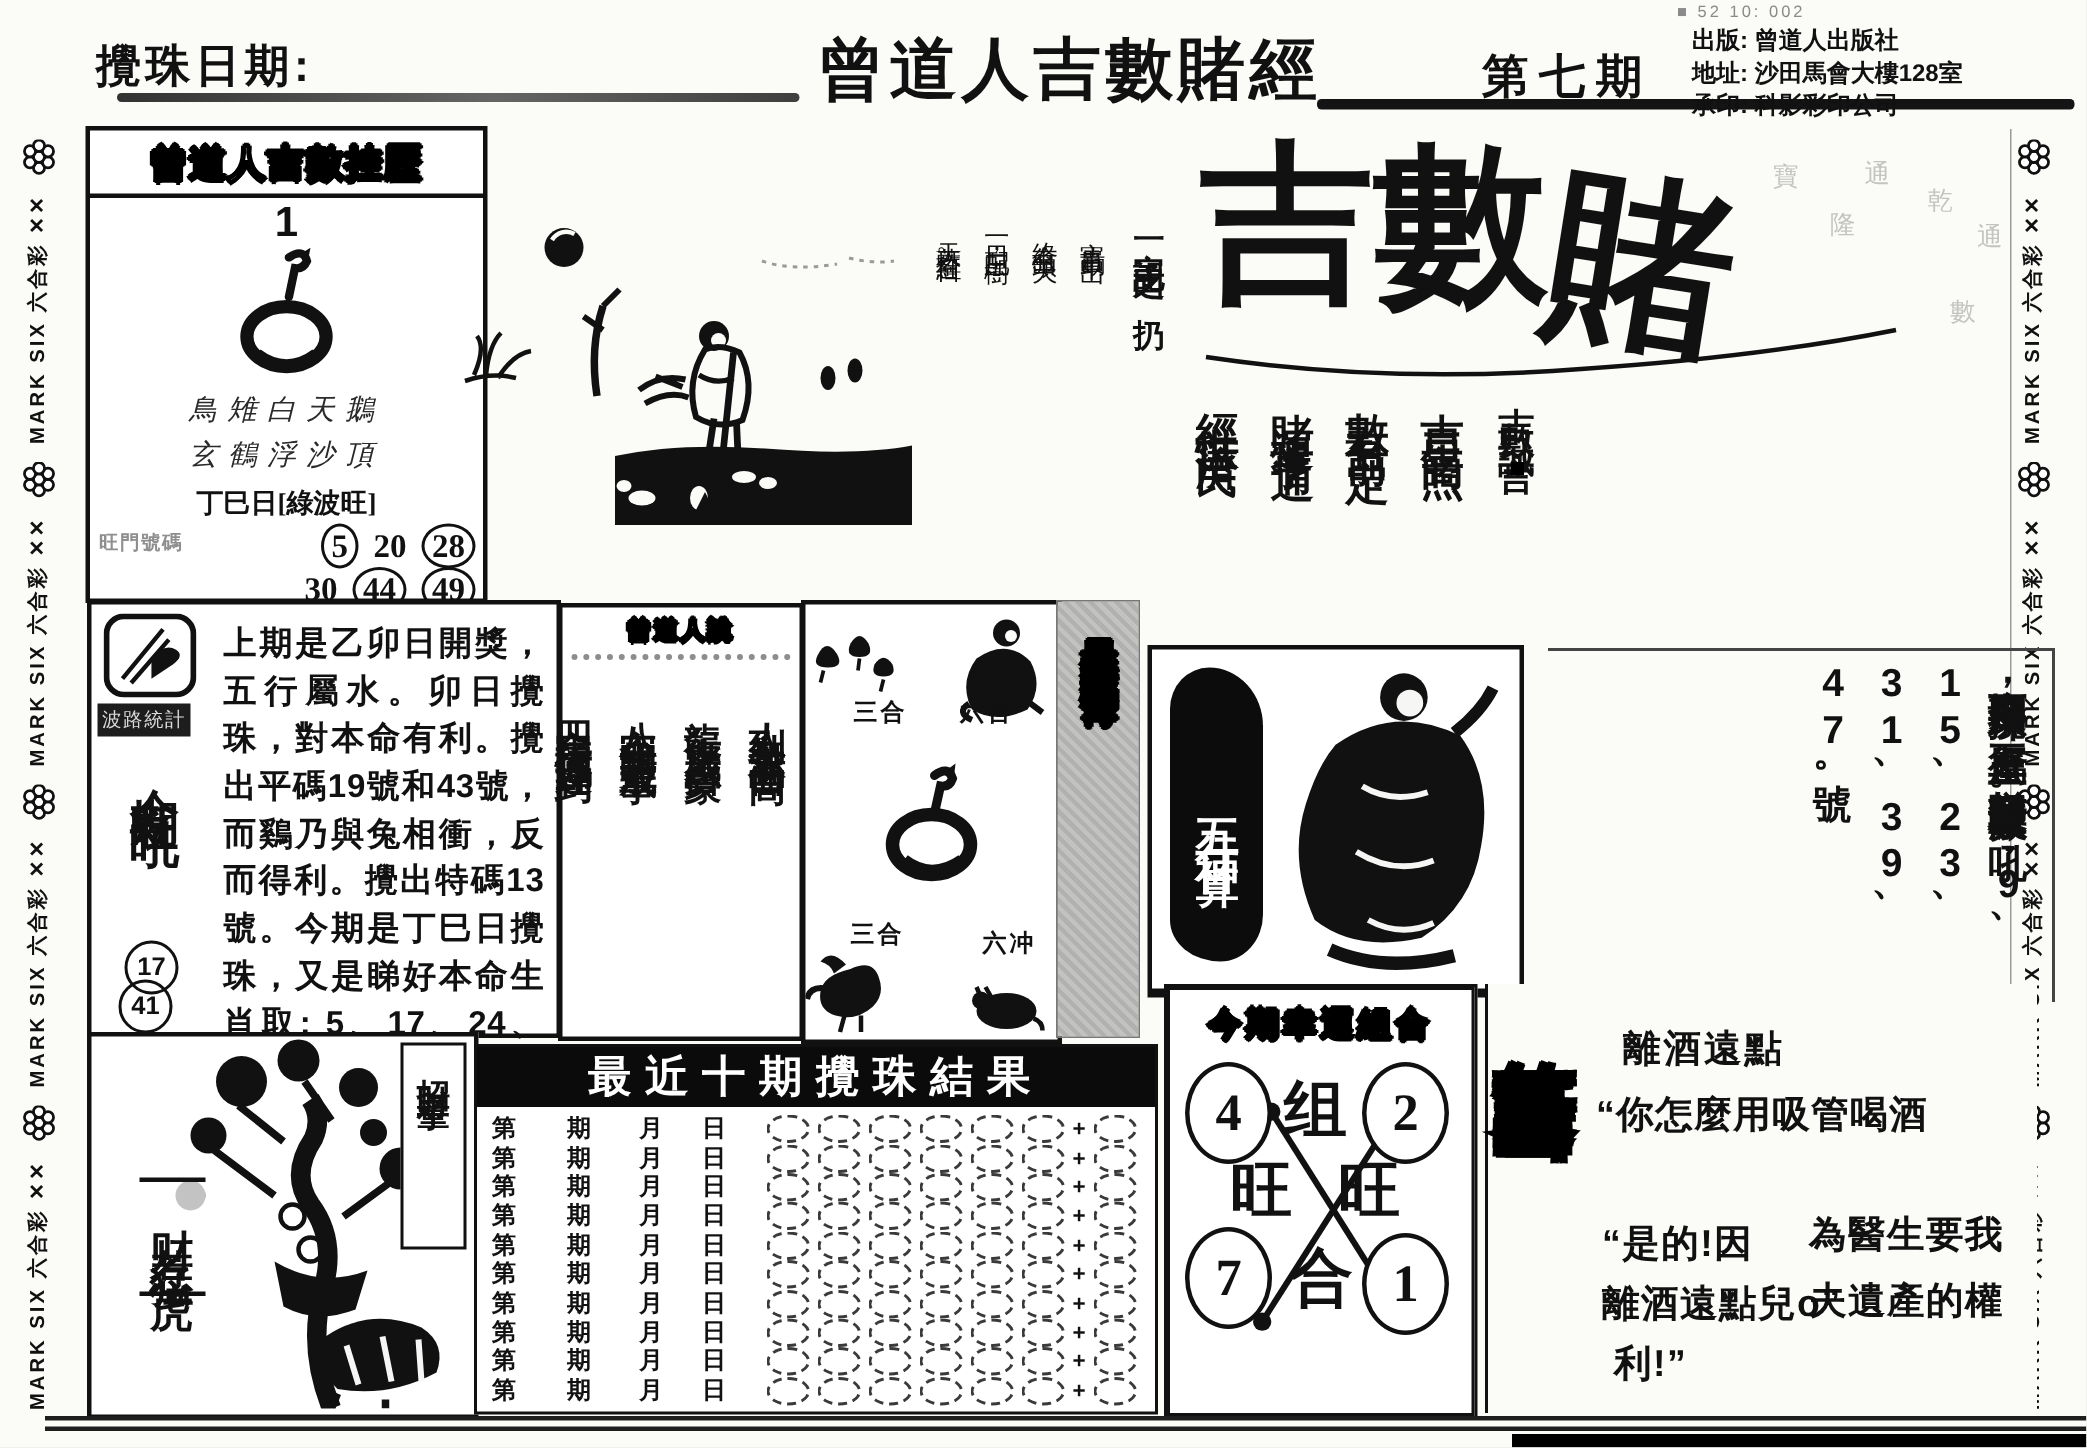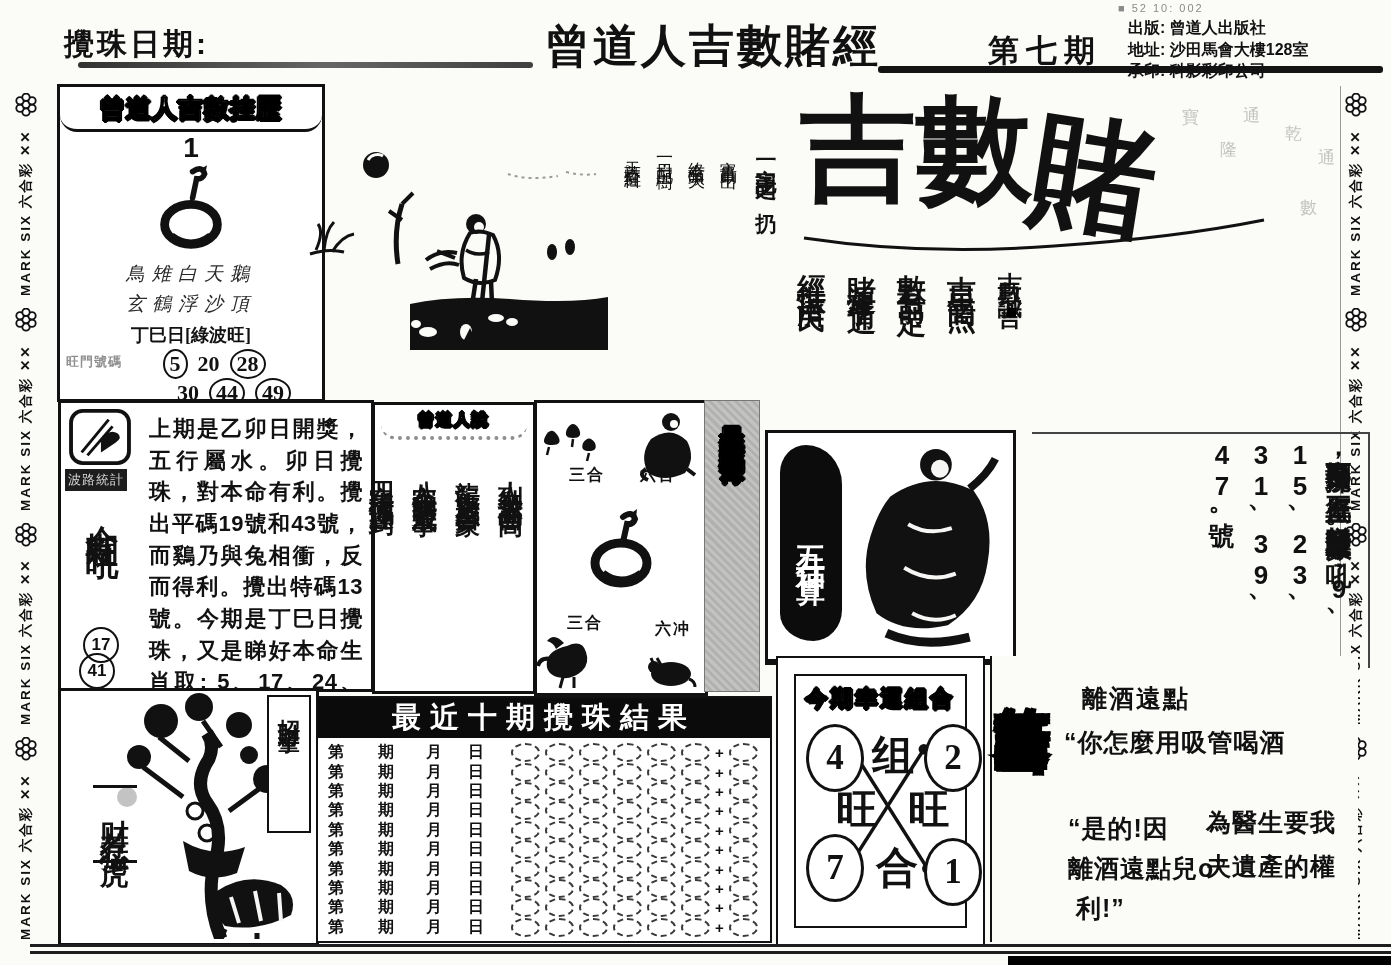--- a/index.html
+++ b/index.html
@@ -1,21 +1,21 @@
 <!DOCTYPE html>
 <html><head>
 <meta charset="utf-8">
 <style>
   html,body{margin:0;padding:0;background:#e8e8e6;}
   #page{position:relative;width:1391px;height:965px;background:#fbfbf8;overflow:hidden;
         font-family:"Liberation Sans",sans-serif;color:#111;}
   .abs{position:absolute;}
   .outline-text{color:#fff;-webkit-text-stroke:1.2px #000;
     text-shadow:-1px -1px 0 #000,1px -1px 0 #000,-1px 1px 0 #000,1px 1px 0 #000,
-                -2px 0 0 #000,2px 0 0 #000,0 -2px 0 #000,0 2px 0 #000;border-radius:17px;}
+                -2px 0 0 #000,2px 0 0 #000,0 -2px 0 #000,0 2px 0 #000;}
   .vert{writing-mode:vertical-rl;text-orientation:upright;}
 
   
   .draw-date{left:64px;top:24px;font-size:30px;font-weight:900;letter-spacing:3px;}
   .draw-underline{left:78px;top:62px;width:455px;height:6px;border-radius:3px;
     background:linear-gradient(90deg,#1c1c1c,#555 55%,#2a2a2a);opacity:.9;}
   .masthead{left:498px;top:16px;width:430px;text-align:center;font-size:45px;font-weight:700;
     letter-spacing:3px;font-family:"Liberation Serif",serif;}
   .issue{left:988px;top:30px;font-size:31px;font-weight:900;letter-spacing:7px;}
   .pub{left:1128px;top:17px;font-size:16px;font-weight:bold;line-height:1.35;z-index:2;}
@@ -36,21 +36,21 @@
   .cal{left:57px;top:84px;width:262px;height:312px;border:3px solid #111;background:#fff;}
   .cal-title{border-bottom:3px solid #111;padding:5px 2px 4px;text-align:center;
     font-size:25px;font-weight:900;letter-spacing:1px;}
   .cal-number{text-align:center;font-size:28px;font-weight:bold;height:30px;}
   .cal-snake{display:block;margin:0 auto;width:108px;height:96px;}
   .cal-verse{font-family:"DejaVu Serif",serif;font-style:italic;font-size:19px;text-align:center;
     line-height:1.6;letter-spacing:7px;color:#2a2a2a;}
   .cal-day{text-align:center;font-weight:900;font-size:18px;margin-top:4px;font-family:"Liberation Serif",serif;}
   .cal-rows{position:relative;margin-top:2px;}
   .cal-label{position:absolute;left:6px;top:4px;color:#8f8f8f;font-size:13px;font-weight:bold;letter-spacing:1px;}
-  .cal-row{text-align:center;height:29px;}
+  .cal-row{text-align:right;height:29px;}
   .cal-row.r1{padding-left:46px;}
   .cal-row.r2{padding-left:86px;}
   .cal-num{font-size:22px;font-weight:bold;margin:0 5px;font-family:"Liberation Serif",serif;display:inline-block;}
   .cal-num.circled{border:2px solid #111;border-radius:50%;padding:0 5px;}
 
   
   .scene{left:298px;top:132px;width:322px;height:218px;}
   .poem{left:612px;top:148px;height:195px;font-family:"Liberation Serif",serif;}
   .poem-title{font-size:21px;font-weight:900;letter-spacing:4px;padding-left:12px;}
   .poem-line{font-size:17px;letter-spacing:3px;padding-left:9px;}
@@ -127,21 +127,21 @@
     font-size:29px;font-weight:900;letter-spacing:9px;font-family:"Liberation Serif",serif;}
   .res-rows{padding:5px 4px 0 6px;}
   .res-row{height:19.4px;display:flex;align-items:center;font-size:16px;font-weight:bold;
     font-family:"Liberation Serif",serif;}
   .rl{flex:none;} .rl0{width:50px;padding-left:4px;} .rl1{width:48px;} .rl2{width:42px;} .rl3{width:40px;}
   .ov{flex:none;width:25px;height:15px;border:2px dashed #3a3a3a;border-radius:50%;margin:0 2.5px;}
   .ovb{margin-left:2px;}
   .plus{margin:0 3px;font-size:15px;font-weight:900;font-family:"Liberation Sans",sans-serif;}
 
   
-  .lky{left:776px;top:656px;width:209px;height:290px;border:2px solid #111;padding:16px;background:#fff;box-sizing:border-box;}
+  .lky{left:776px;top:656px;width:209px;height:290px;border:2px solid #111;padding:0;background:#fff;box-sizing:border-box;}
   .lky-inner{width:100%;height:100%;border:2px solid #111;position:relative;box-sizing:border-box;}
   .lky-title{text-align:center;font-size:22px;font-weight:900;letter-spacing:3px;margin-top:8px;
     font-family:"Liberation Serif",serif;}
   .lky-circle{position:absolute;width:52px;height:62px;border:3px solid #111;border-radius:50%;
     display:flex;align-items:center;justify-content:center;font-size:35px;font-weight:bold;
     font-family:"Liberation Serif",serif;background:#fff;}
   .ln4{left:10px;top:48px;} .ln2{left:128px;top:48px;} .ln7{left:10px;top:158px;} .ln1{left:128px;top:162px;}
   .lky-x{position:absolute;left:0;top:0;width:100%;height:100%;}
   .lky-char{position:absolute;font-size:42px;font-weight:900;font-family:"Liberation Serif",serif;}
   .lc-top{left:76px;top:52px;} .lc-left{left:40px;top:106px;} .lc-right{left:112px;top:106px;} .lc-bottom{left:80px;top:164px;}

